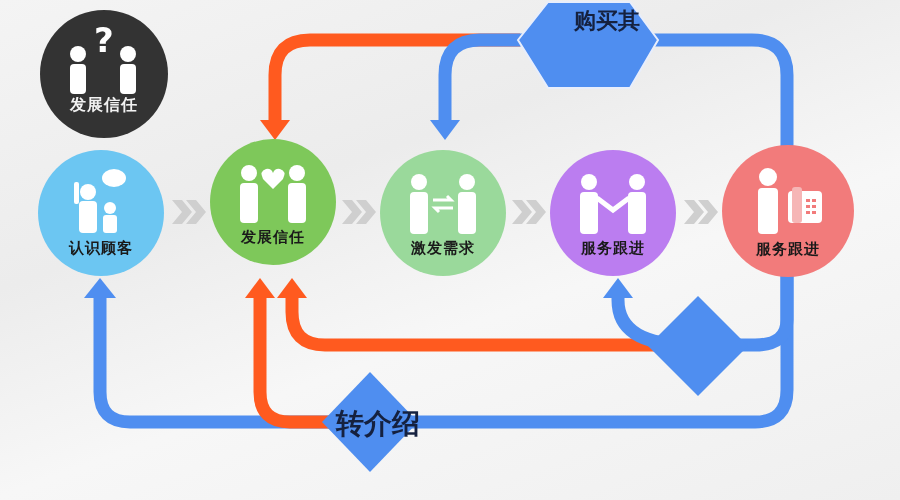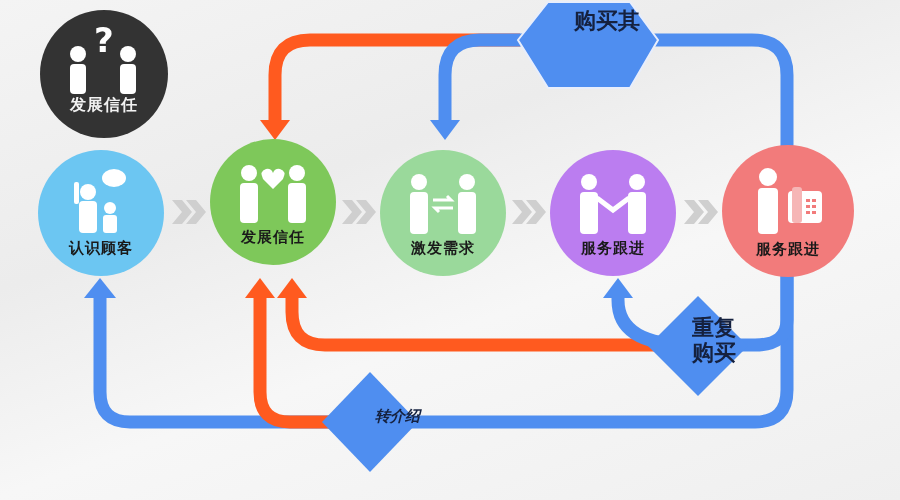--- a/index.html
+++ b/index.html
@@ -140,19 +140,15 @@
           <rect x="56" y="48" width="4" height="3"></rect>
           <rect x="62" y="48" width="4" height="3"></rect>
         </g>
     </svg>
     <span class="label">服务跟进</span>
   </div>
 
   <div class="diamond-label" style="left:540px;top:8px;width:100px;font-size:22px;">
     <div>购买其</div>
   </div>
-  <div class="diamond-label" style="left:660px;top:315px;width:76px;font-size:22px;">
-    <div>重复</div>
-    <div>购买</div>
-  </div>
-  <div class="diamond-label" style="left:320px;top:408px;width:100px;font-size:15px;font-style:italic;">转介绍</div>
+  <div class="diamond-label" style="left:320px;top:408px;width:100px;font-size:28px;">转介绍</div>
 
 </div>
 
 </body></html>

